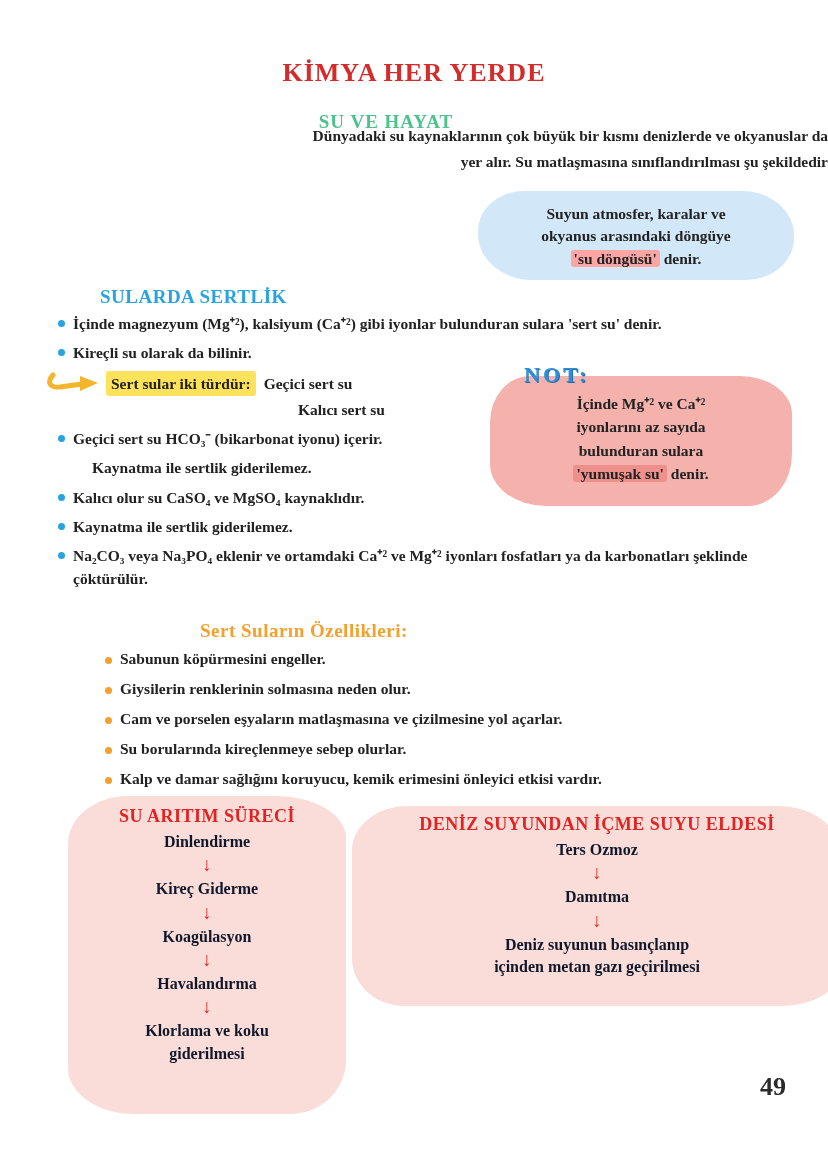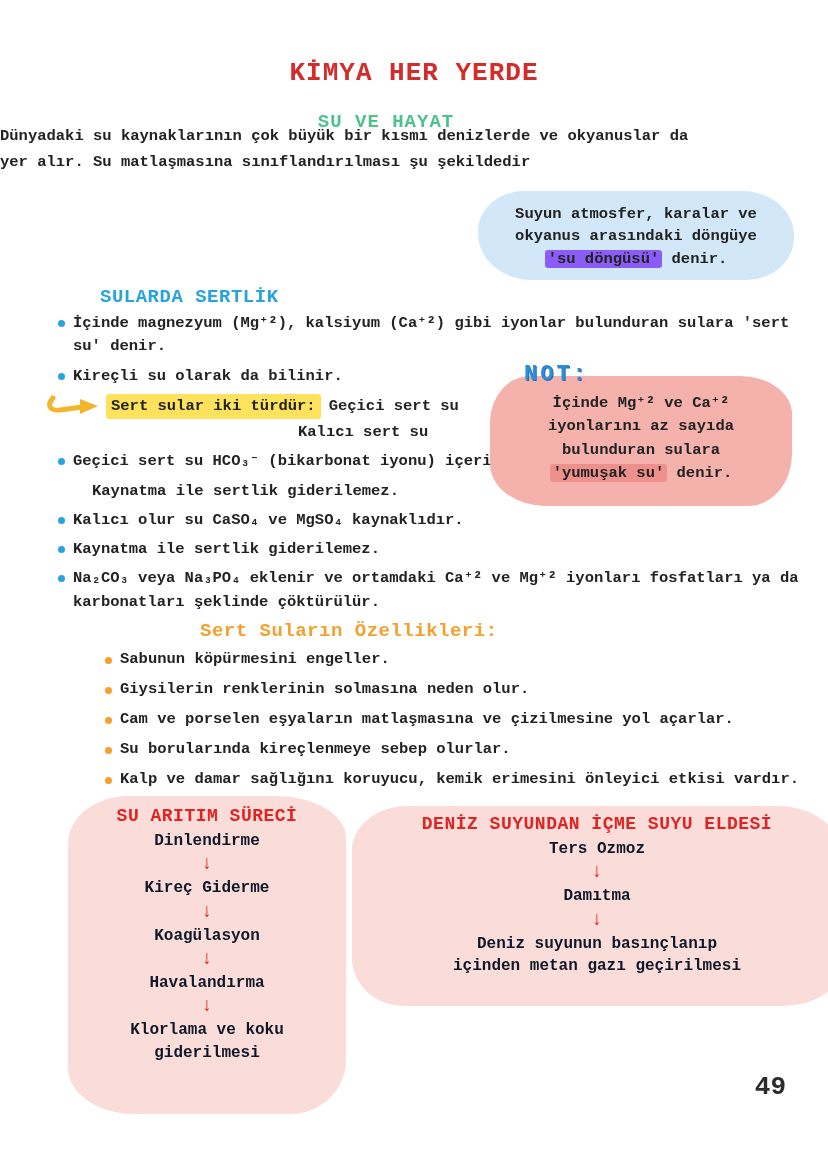--- a/index.html
+++ b/index.html
@@ -1,40 +1,40 @@
 <!DOCTYPE html>
 <html><head>
 <meta charset="utf-8">
 <style>
   html,body{margin:0;padding:0;background:#ffffff;}
   .page{
     position:relative;width:828px;height:1157px;background:#ffffff;overflow:hidden;
-    font-family:Liberation Mono, monospace;color:#222;
+    font-family:Liberation Serif, serif;color:#222;
   }
   
   .title{position:absolute;top:58px;left:0;width:828px;text-align:center;
     font-size:26px;font-weight:800;color:#d42b2b;letter-spacing:1px;}
   .subtitle{position:absolute;top:92px;left:0;width:772px;text-align:center;
     font-size:19px;font-weight:800;color:#4ec28c;letter-spacing:1px;margin-top:19px;}
-  .intro{position:absolute;left:0;width:828px;text-align:left;font-size:15.5px;
+  .intro{position:absolute;left:0;width:828px;text-align:right;font-size:15.5px;
     font-weight:600;white-space:nowrap;}
   .intro.l1{top:127px;}
   .intro.l2{top:153px;}
   
   .sources{position:absolute;left:285px;top:181px;margin:0;padding:0;list-style:none;}
   .sources li{position:relative;padding-left:16px;font-size:16px;font-weight:600;
     margin-bottom:8px;}
   .sources li::before{content:"";position:absolute;left:0;top:7px;width:7px;height:7px;
     border-radius:50%;background:#3fae6e;}
   
   .bubble-blue{position:absolute;left:478px;top:191px;width:316px;min-height:72px;
     background:#d2e8f8;border-radius:46px 52px 48px 54px/40px 44px 42px 46px;
     padding:12px 8px 10px 8px;text-align:center;font-size:15.5px;font-weight:600;
     line-height:1.45;box-sizing:border-box;}
-  .hl-blue{background:#8b5cf6;padding:0 3px;border-radius:3px;}
+  .hl-blue{background:#fca5a5;padding:0 3px;border-radius:3px;}
   
   .h-blue{position:absolute;left:100px;top:286px;font-size:19px;font-weight:800;
     color:#29a3e0;letter-spacing:0.5px;}
   .hardness{position:absolute;left:56px;top:312px;width:748px;font-size:15.5px;
     font-weight:600;line-height:1.5;}
   .bullet{position:relative;padding-left:17px;margin-bottom:6px;}
   .bullet::before{content:"";position:absolute;left:2px;top:8px;width:7px;height:7px;
     border-radius:50%;background:#29a3e0;}
   .arrow-row{display:flex;align-items:center;margin:4px 0 2px -10px;}
   .yarrow{display:inline-flex;margin-right:6px;}

